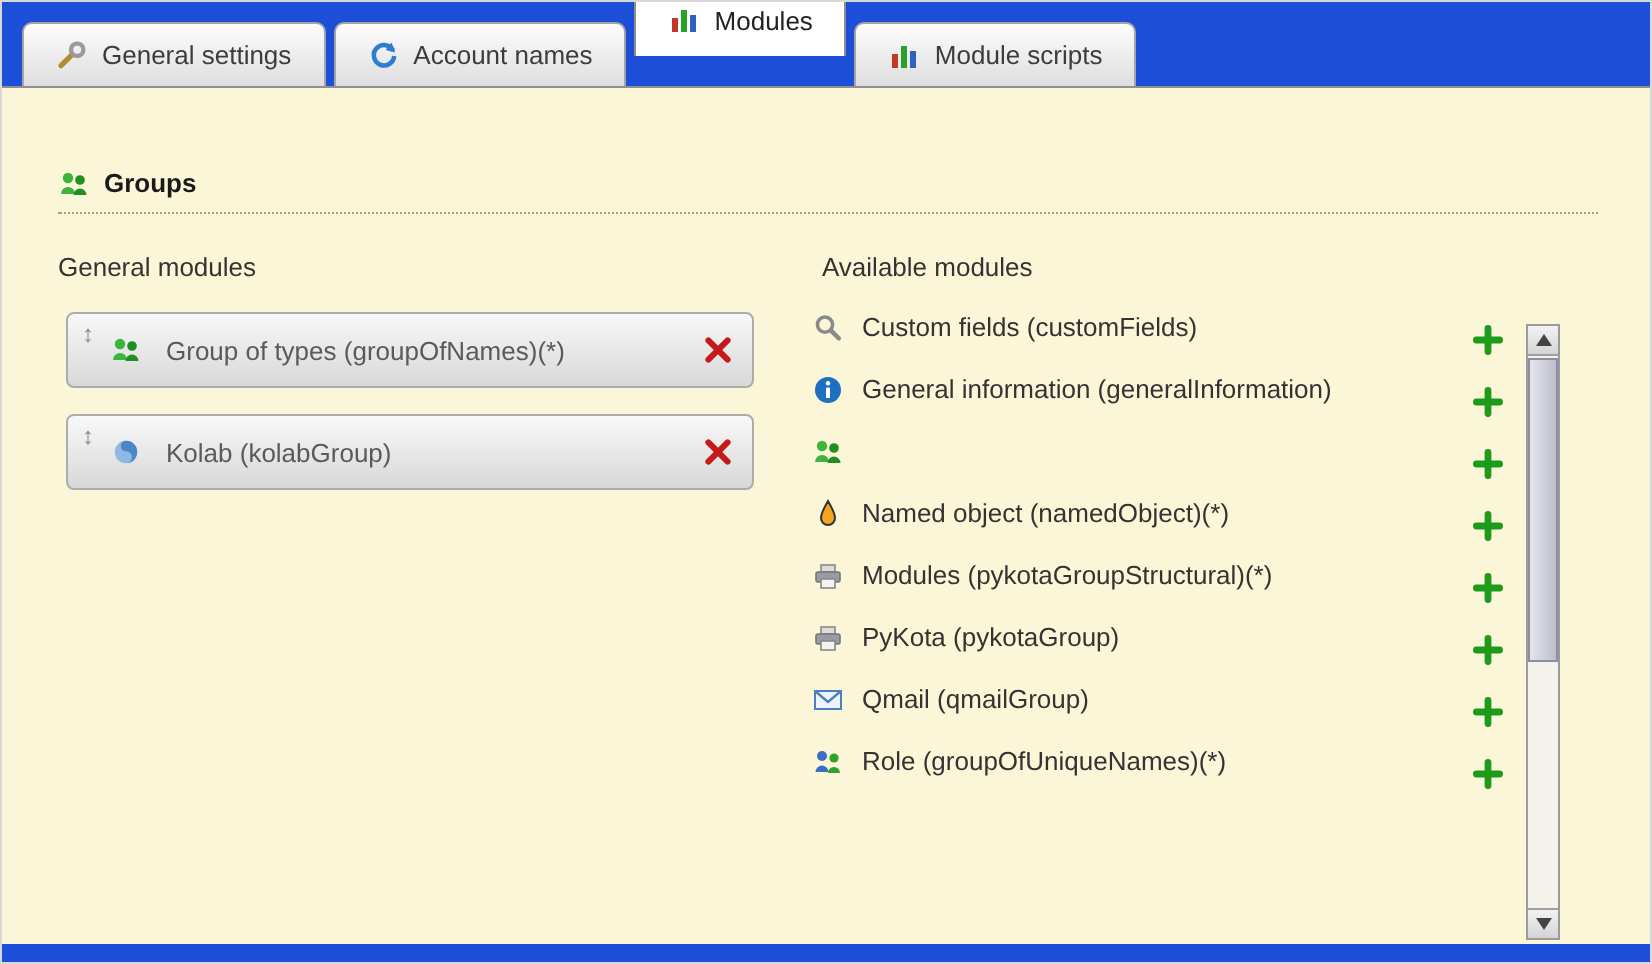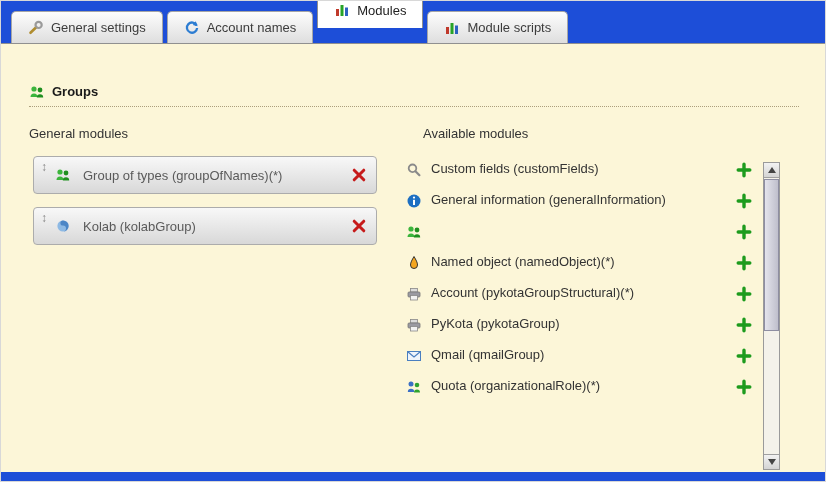--- a/index.html
+++ b/index.html
@@ -81,21 +81,21 @@
     border-bottom: 1px dotted #ab9f7c;
   }
 
   .col-heading {
     position: absolute;
     top: 82px;
     font-size: 13px;
     color: #333;
   }
   .col-heading.sel { left: 28px; }
-  .col-heading.avail { left: 422px; }
+  .col-heading.avail { left: 410px; }
 
   
   .selected-list {
     position: absolute;
     left: 32px;
     top: 112px;
     width: 344px;
   }
   .selected-item {
     display: flex;
@@ -134,21 +134,20 @@
 
   
   .available-list {
     position: absolute;
     left: 405px;
     top: 112px;
     width: 352px;
   }
   .avail-row {
     display: flex;
-    align-items: center;
     gap: 9px;
     min-height: 27px;
     margin-bottom: 4px;
   }
   .avail-row .label {
     flex: 1;
     max-width: 280px;
     font-size: 13px;
     color: #333;
     line-height: 1.25;
@@ -350,21 +349,21 @@
           </svg>
         </button>
       </div>
 
       <div class="avail-row">
         <svg class="icon16" viewBox="0 0 16 16">
           <rect x="4.5" y="2.5" width="7" height="3.5" fill="#dcdcdc" stroke="#888" stroke-width="0.8"></rect>
           <rect x="2" y="6" width="12" height="5" rx="1" fill="#9a9aa2" stroke="#777" stroke-width="0.8"></rect>
           <rect x="4.5" y="9.5" width="7" height="4.5" fill="#f3f3f3" stroke="#888" stroke-width="0.8"></rect>
         </svg>
-        <span class="label">Account (pykotaGroupStructural)(*)</span>
+        <span class="label">Modules (pykotaGroupStructural)(*)</span>
         <button class="icon-btn">
           <svg class="icon16" viewBox="0 0 16 16">
             <path d="M8 2.2 V13.8 M2.2 8 H13.8" stroke="#1d9b1d" stroke-width="3.4" stroke-linecap="round"></path>
           </svg>
         </button>
       </div>
 
       <div class="avail-row">
         <svg class="icon16" viewBox="0 0 16 16">
           <rect x="4.5" y="2.5" width="7" height="3.5" fill="#dcdcdc" stroke="#888" stroke-width="0.8"></rect>
@@ -393,21 +392,21 @@
       </div>
 
 
       <div class="avail-row">
         <svg class="icon16" viewBox="0 0 16 16">
           <circle cx="5" cy="5" r="2.5" fill="#3a6fc4"></circle>
           <path d="M1.8 13 a3.2 3.2 0 0 1 6.4 0 Z" fill="#3a6fc4"></path>
           <circle cx="11" cy="6" r="2.3" fill="#2fa32f"></circle>
           <path d="M8 13.5 a3 3 0 0 1 6 0 Z" fill="#2fa32f"></path>
         </svg>
-        <span class="label">Quota (organizationalRole)(*)</span>
+        <span class="label">Role (groupOfUniqueNames)(*)</span>
         <button class="icon-btn">
           <svg class="icon16" viewBox="0 0 16 16">
             <path d="M8 2.2 V13.8 M2.2 8 H13.8" stroke="#1d9b1d" stroke-width="3.4" stroke-linecap="round"></path>
           </svg>
         </button>
       </div>
 
     </div>
 
     <div class="scrollbar">

